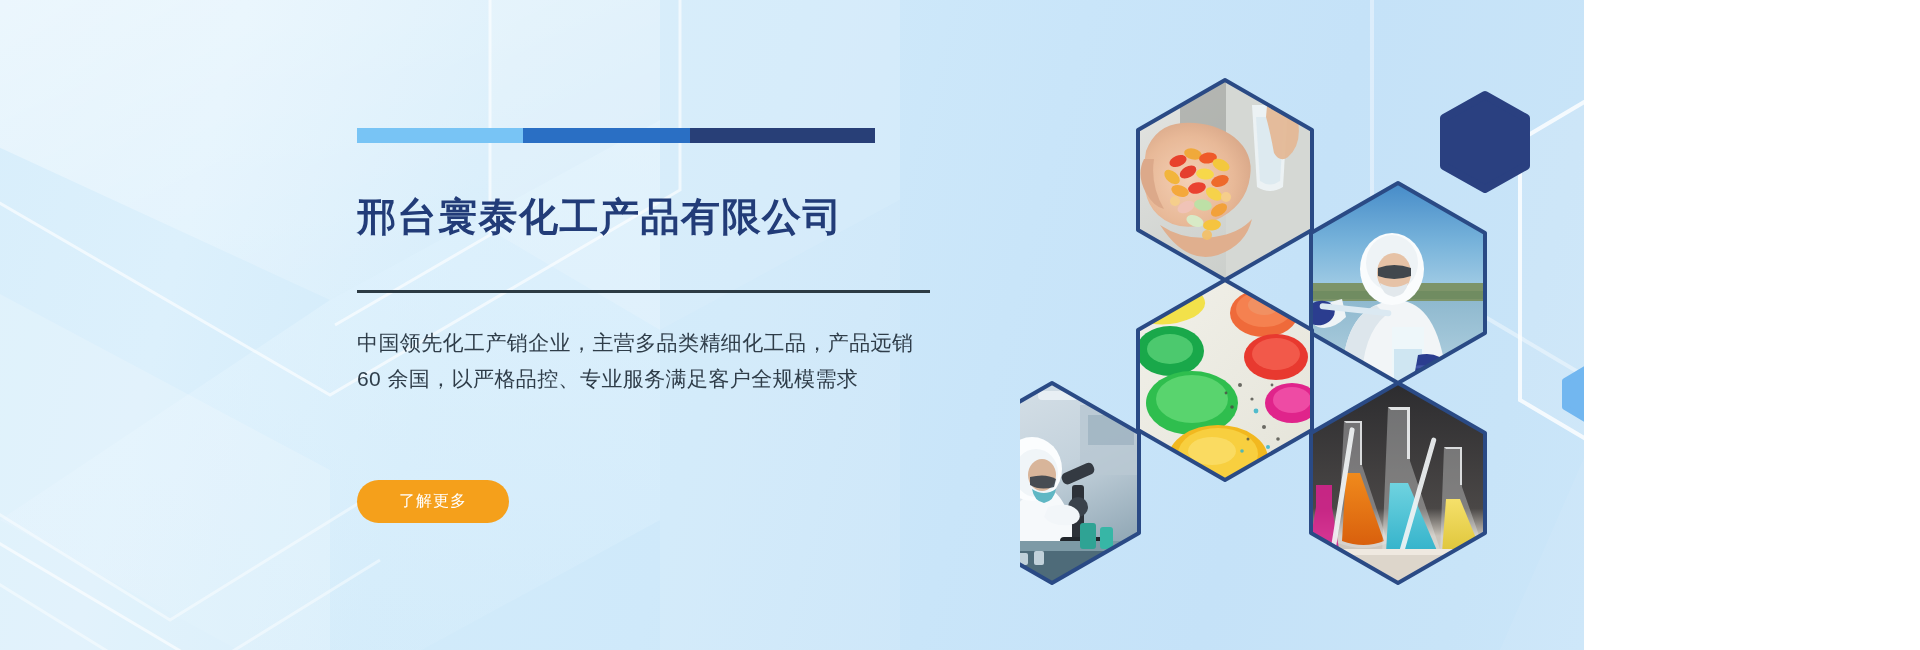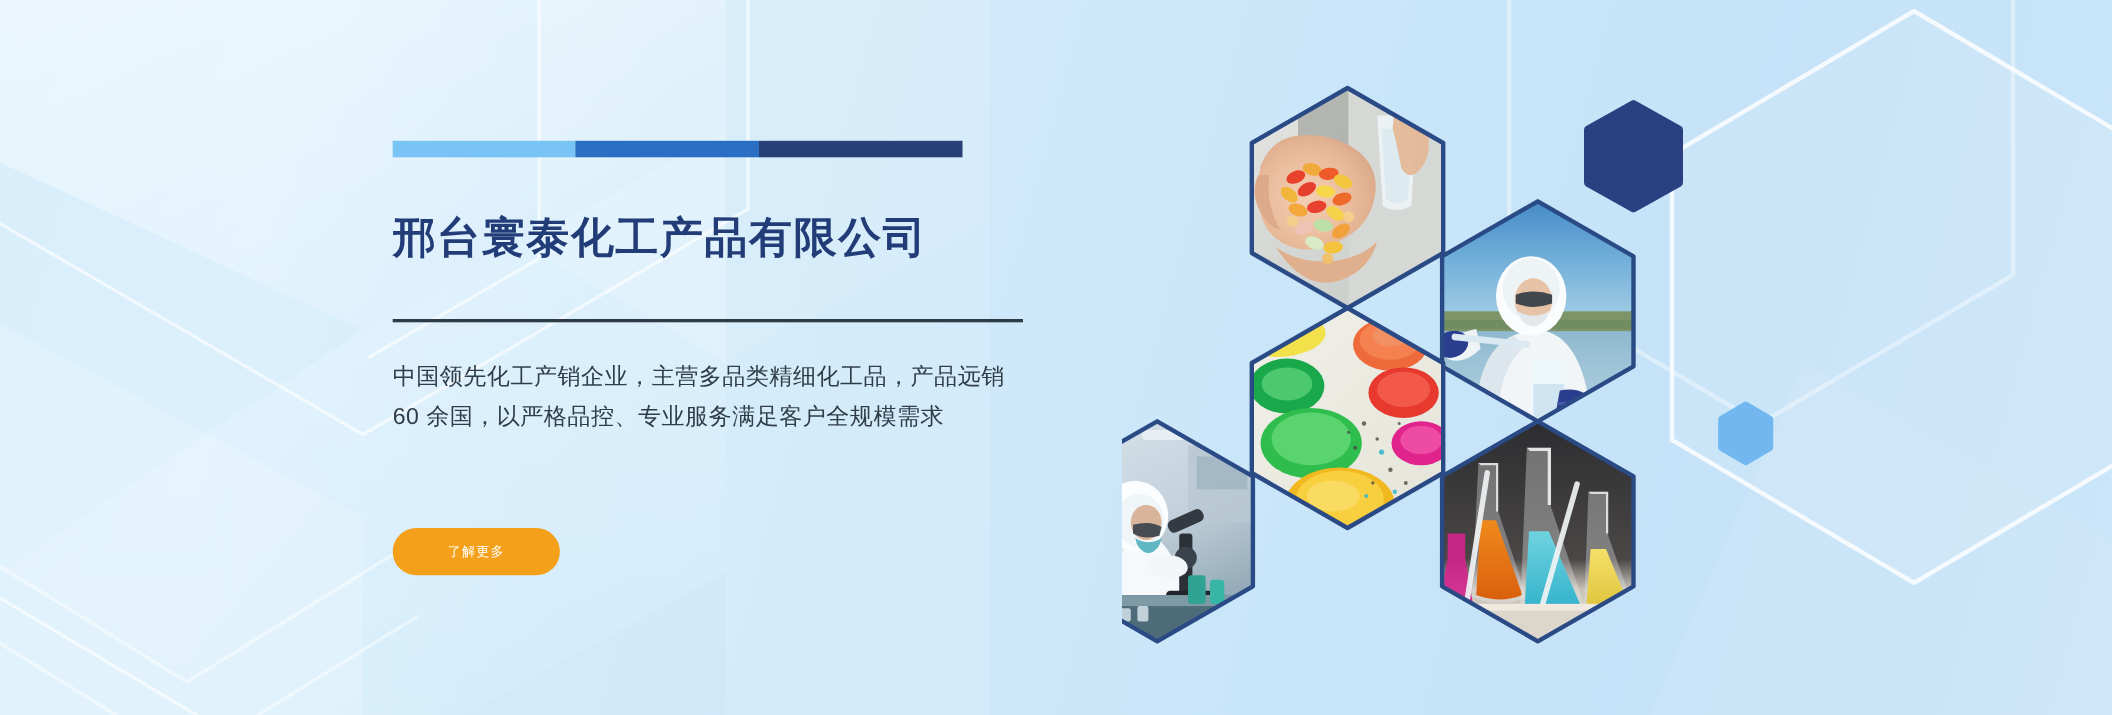--- a/index.html
+++ b/index.html
@@ -7,21 +7,21 @@
     margin: 0;
     padding: 0;
     background: #ffffff;
   }
   body {
     font-family: "Liberation Sans", "DejaVu Sans", sans-serif;
   }
 
   .banner {
     position: relative;
-    width: 1920px;
+    width: 1584px;
     height: 650px;
     overflow: hidden;
     background: linear-gradient(105deg,
         #d8eefb 0%,
         #dcf0fc 14%,
         #d2ebfa 30%,
         #cfe9fa 46%,
         #c9e5f9 62%,
         #c5e2f8 78%,
         #c8e4f8 92%,
@@ -97,21 +97,21 @@
     position: absolute;
     left: 0;
     top: 480px;
     width: 152px;
     height: 43px;
     border: none;
     border-radius: 22px;
     background: #f5a01b;
     color: #ffffff;
     font-family: Liberation Serif, serif;
-    font-size: 12px;
+    font-size: 16px;
     letter-spacing: 1px;
     cursor: pointer;
     padding: 0;
   }
 
   
   .collage {
     position: absolute;
     left: 1020px;
     top: 55px;

